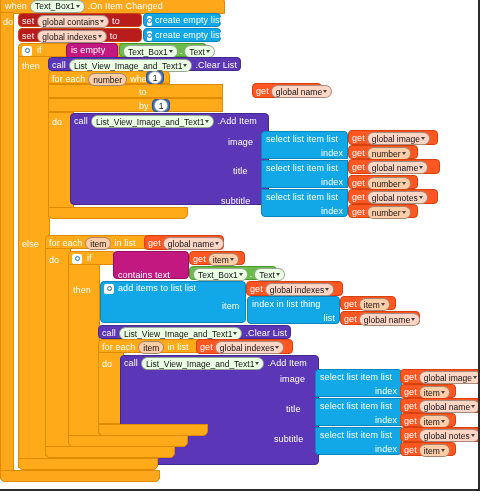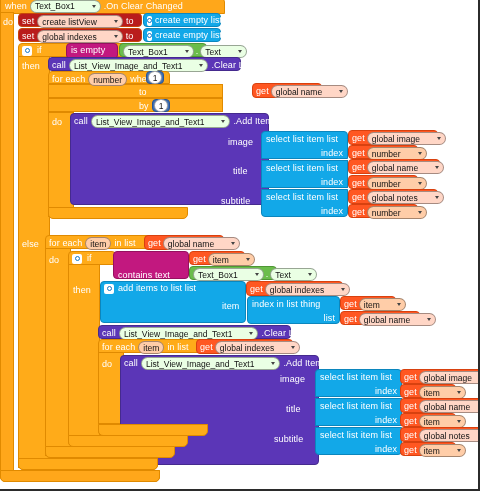--- a/index.html
+++ b/index.html
@@ -17,21 +17,21 @@
     border-bottom:2px solid #2b2b2b;
     overflow:hidden;
   }
   .blk{position:absolute;box-sizing:border-box;}
   .lbl{
     color:#ffffff;font-size:9px;line-height:11px;white-space:nowrap;
     letter-spacing:.1px;
   }
   
   .field{
-    display:inline-flex;align-items:center;gap:16px;
+    display:inline-flex;align-items:center;gap:0;
     background:#f2f2f2;border:1px solid rgba(0,0,0,.35);border-radius:7px;
     padding:0 4px;height:11px;font-size:8.5px;color:#111;white-space:nowrap;
   }
   .field.var{background:#ffd6c6;}
   .field.loopvar{background:#ffcda8;}
   .field.comp{background:#eaffe4;}
   .caret{
     width:0;height:0;border-left:2.5px solid transparent;border-right:2.5px solid transparent;
     border-top:3.5px solid #444;display:inline-block;margin-left:1px;
   }
@@ -65,31 +65,31 @@
   <div class="blk c-event" style="left:0px;top:12px;width:14px;height:466px;"></div>
   <div class="blk c-event" style="left:0px;top:470px;width:160px;height:12px;border-radius:0 0 5px 5px;"></div>
 
   <div class="blk" style="left:5px;top:0px;">
     <div class="row" style="height:12px;">
       <span class="lbl">when</span>
       <span class="field comp">
         <span>Text_Box1</span>
         <span class="caret"></span>
       </span>
-      <span class="lbl">.On Clear Changed</span>
+      <span class="lbl">.On Item Changed</span>
     </div>
   </div>
 
   <span class="blk lbl" style="left:3px;top:17px;">do</span>
 
   <div class="blk c-var rr" style="left:18px;top:13px;width:124px;height:14px;">
     <div class="row" style="padding:1px 3px;">
       <span class="lbl">set</span>
       <span class="field var">
-        <span>create listView</span>
+        <span>global contains</span>
         <span class="caret"></span>
       </span>
       <span class="lbl">to</span>
     </div>
   </div>
   <div class="blk c-list rr" style="left:143px;top:13px;width:78px;height:14px;">
     <div class="row" style="padding:1px 3px;">
       <span class="gear">
           <i></i>
         </span>

